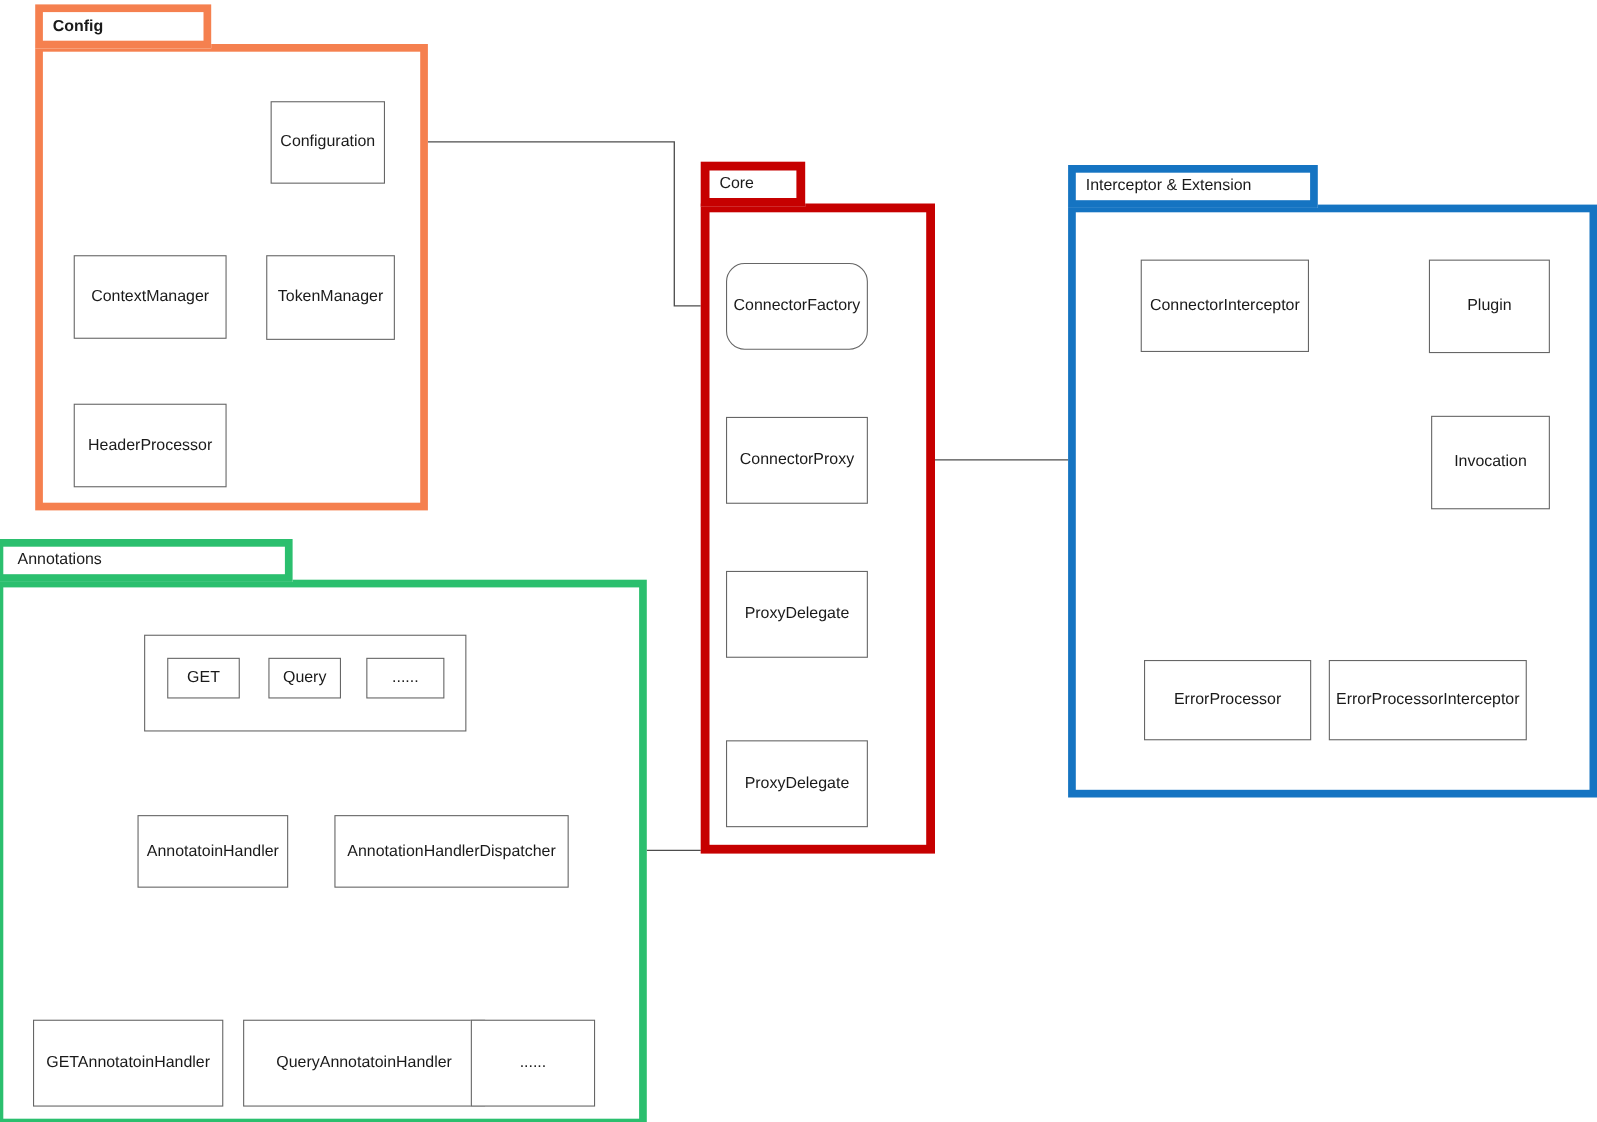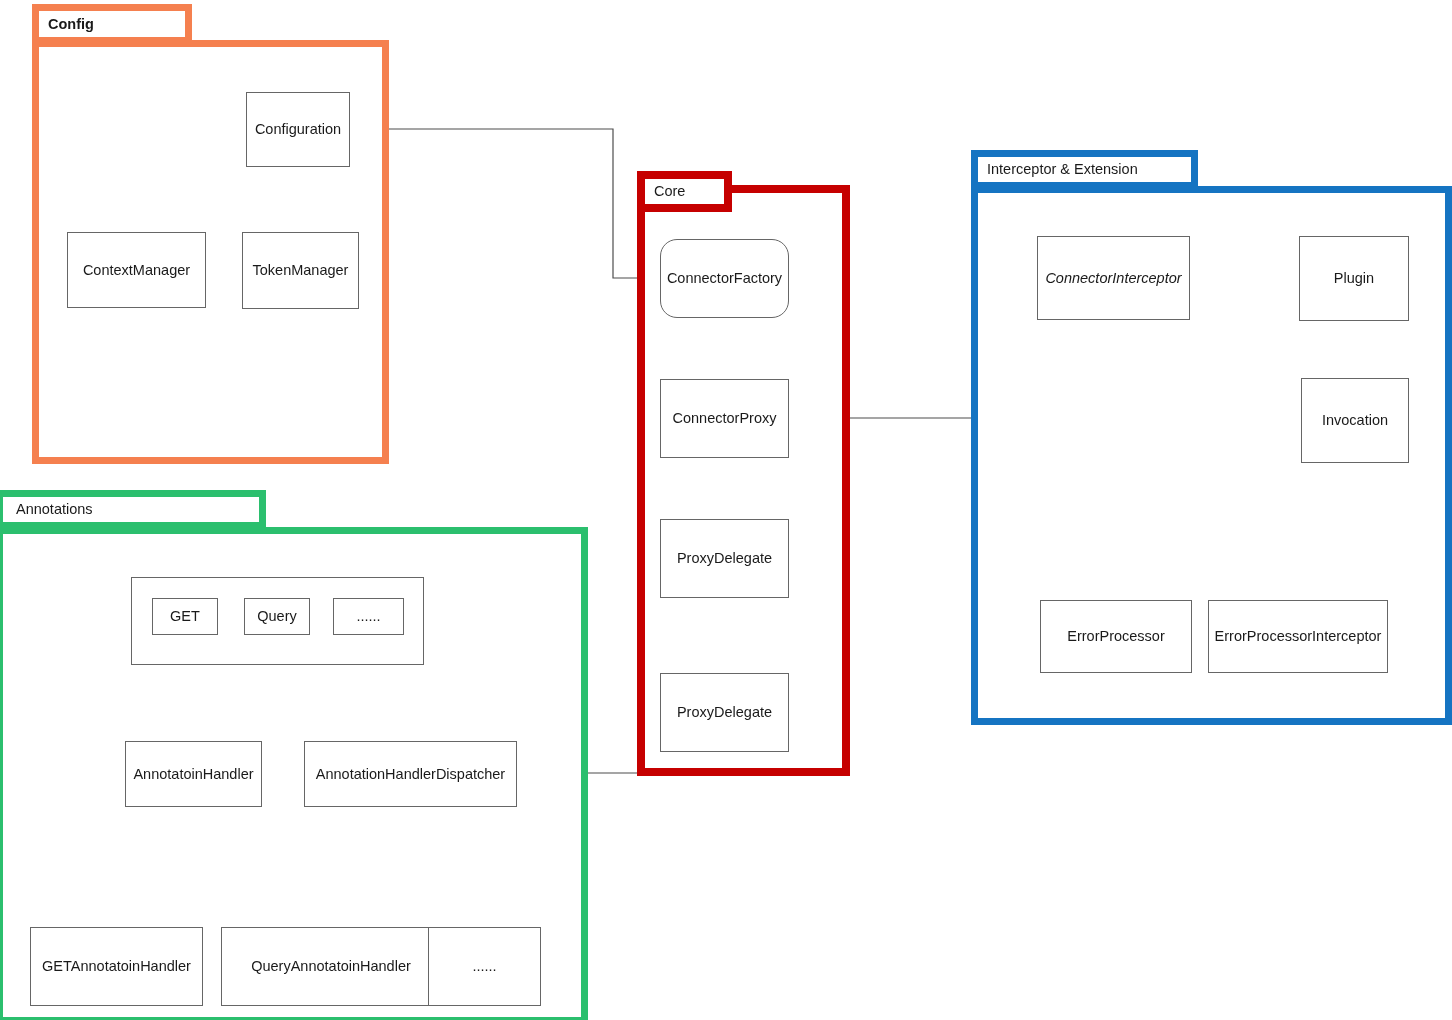--- a/index.html
+++ b/index.html
@@ -134,58 +134,61 @@
     <path class="solid" d="M 314,864 L 314,927"></path>
     <path class="solid" d="M 484,864 L 484,927"></path>
   </svg>
 
   <div class="pkg-body" style="left:32px; top:40px; width:357px; height:424px; border-width:7px; border-color:#F5804F;"></div>
   <div class="pkg-tab" style="left:32px; top:4px; width:160px; height:40px; border-width:7px; border-color:#F5804F;font-weight:bold;">
     <span class="pkg-label">Config</span>
   </div>
 
   <div class="pkg-body" style="left:637px; top:185px; width:213px; height:591px; border-width:8px; border-color:#C60000;"></div>
-  <div class="pkg-tab" style="left:637px; top:147px; width:95px; height:41px; border-width:8px; border-color:#C60000;margin-top:24px;">
+  <div class="pkg-tab" style="left:637px; top:147px; width:95px; height:41px; border-width:8px; border-color:#C60000;">
     <span class="pkg-label">Core</span>
   </div>
 
   <div class="pkg-body" style="left:971px; top:186px; width:481px; height:539px; border-width:7px; border-color:#1574C2;"></div>
   <div class="pkg-tab" style="left:971px; top:150px; width:227px; height:39px; border-width:7px; border-color:#1574C2;">
     <span class="pkg-label">Interceptor &amp; Extension</span>
   </div>
 
   <div class="pkg-body" style="left:-4px; top:527px; width:592px; height:497px; border-width:7px; border-color:#2BBF6E;"></div>
   <div class="pkg-tab" style="left:-4px; top:490px; width:270px; height:39px; border-width:7px; border-color:#2BBF6E; padding-left:13px;">
     <span class="pkg-label">Annotations</span>
   </div>
 
   <div class="node" style="left:67px; top:232px; width:139px; height:76px;">
     <span class="node-label">ContextManager</span>
   </div>
+  <div class="node" style="left:67px; top:367px; width:139px; height:76px;">
+    <span class="node-label">HeaderProcessor</span>
+  </div>
   <div class="node" style="left:246px; top:92px; width:104px; height:75px;">
     <span class="node-label">Configuration</span>
   </div>
   <div class="node" style="left:242px; top:232px; width:117px; height:77px;">
     <span class="node-label">TokenManager</span>
   </div>
 
   <div class="node" style="left:660px; top:239px; width:129px; height:79px;border-radius:17px;">
     <span class="node-label">ConnectorFactory</span>
   </div>
   <div class="node" style="left:660px; top:379px; width:129px; height:79px;">
     <span class="node-label">ConnectorProxy</span>
   </div>
   <div class="node" style="left:660px; top:519px; width:129px; height:79px;">
     <span class="node-label">ProxyDelegate</span>
   </div>
   <div class="node" style="left:660px; top:673px; width:129px; height:79px;">
     <span class="node-label">ProxyDelegate</span>
   </div>
 
-  <div class="node" style="left:1037px; top:236px; width:153px; height:84px;font-style:italic;">
+  <div class="node" style="left:1037px; top:236px; width:153px; height:84px;">
     <span class="node-label">ConnectorInterceptor</span>
   </div>
   <div class="node" style="left:1299px; top:236px; width:110px; height:85px;">
     <span class="node-label">Plugin</span>
   </div>
   <div class="node" style="left:1301px; top:378px; width:108px; height:85px;">
     <span class="node-label">Invocation</span>
   </div>
   <div class="node" style="left:997px; top:600px; width:152px; height:73px;margin-left:43px;">
     <span class="node-label">ErrorProcessor</span>

